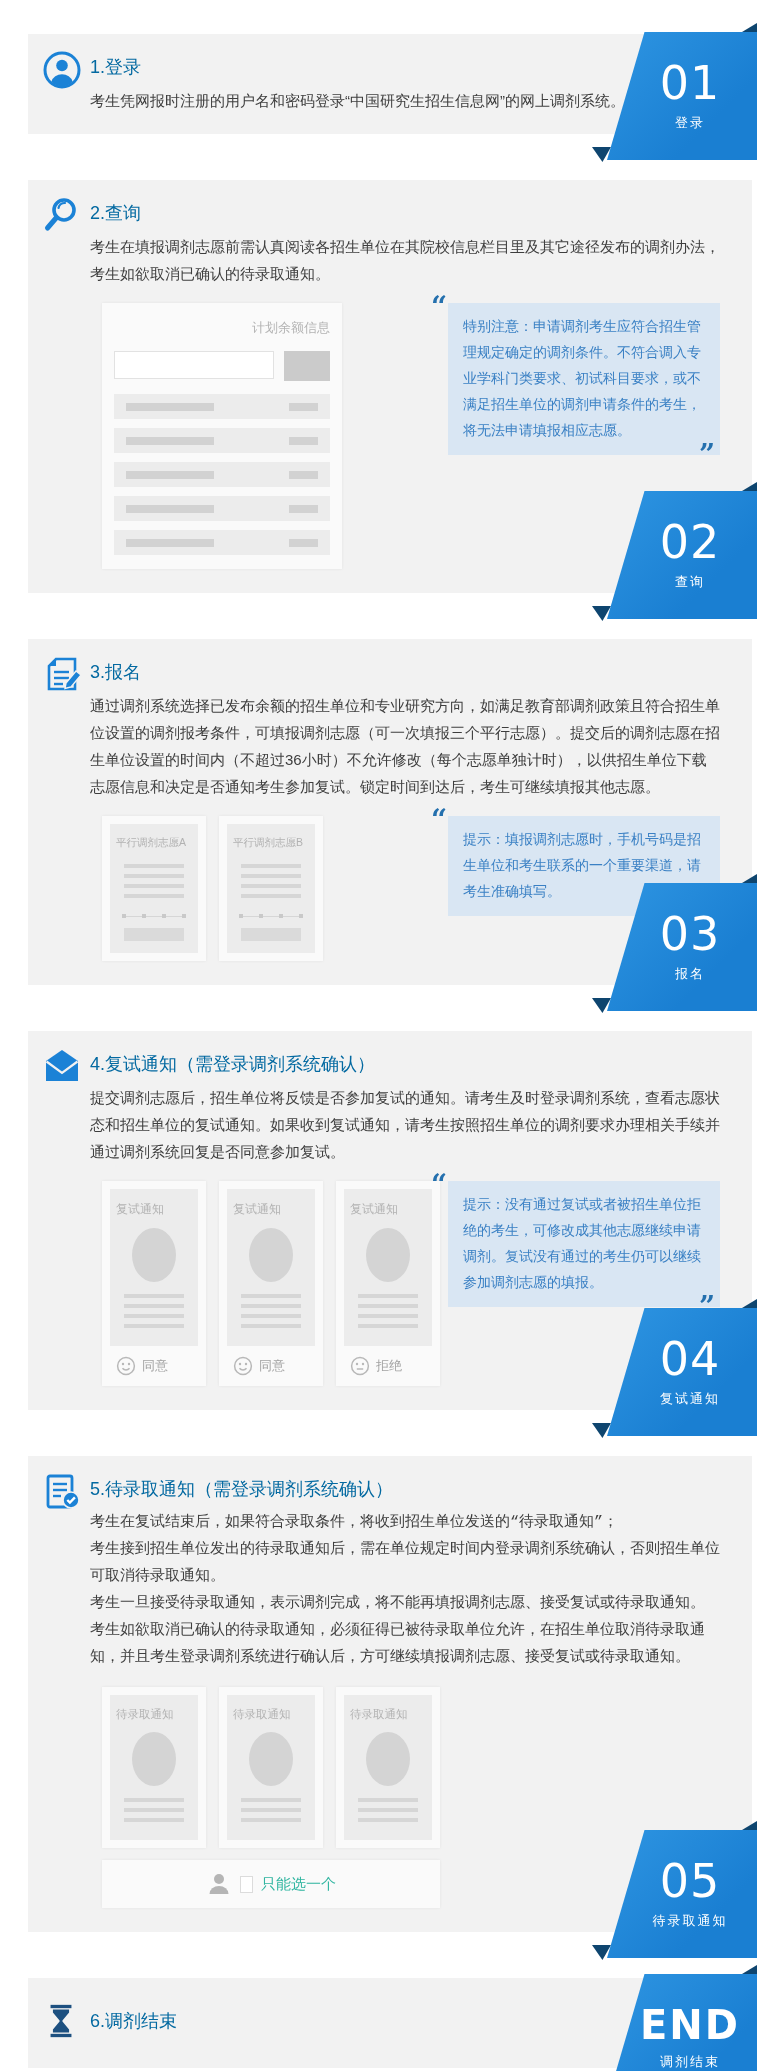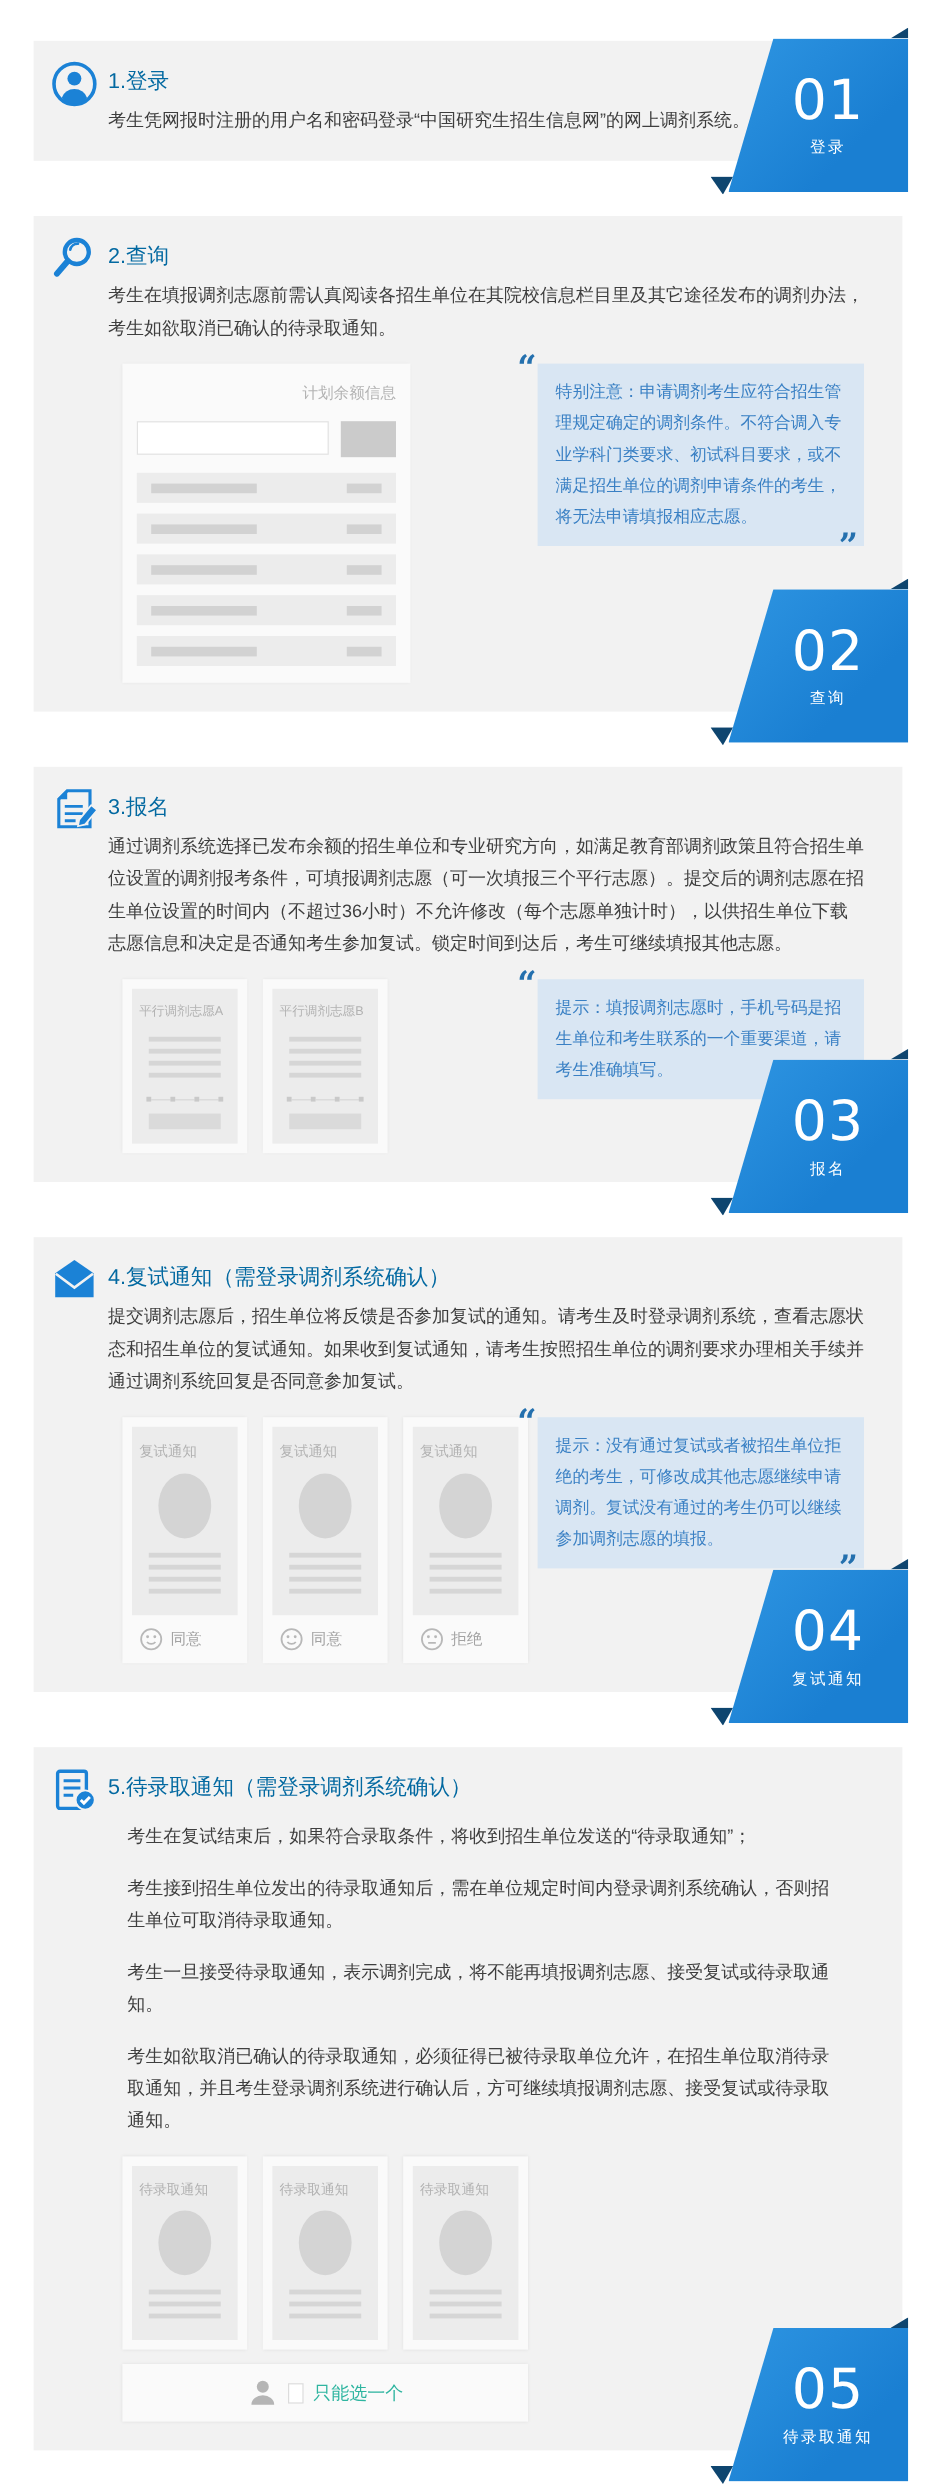--- a/index.html
+++ b/index.html
@@ -27,21 +27,21 @@
     color: #0369a1;
     padding-top: 7px;
     font-weight: normal;
   }
   .sec-body {
     margin-top: 8px;
     font-size: 15px;
     line-height: 27px;
     color: #3e3e3e;
   }
-  .sec-body p { margin: 16px; }
+  .sec-body p { margin: 0; font-family: Liberation Mono, monospace; }
 
   .row-flex { display: flex; align-items: flex-start; margin-top: 16px; }
 
   
   .note {
     position: relative;
     margin-left: auto;
     width: 272px;
     background: #d9e6f3;
     padding: 10px 15px 12px 15px;

